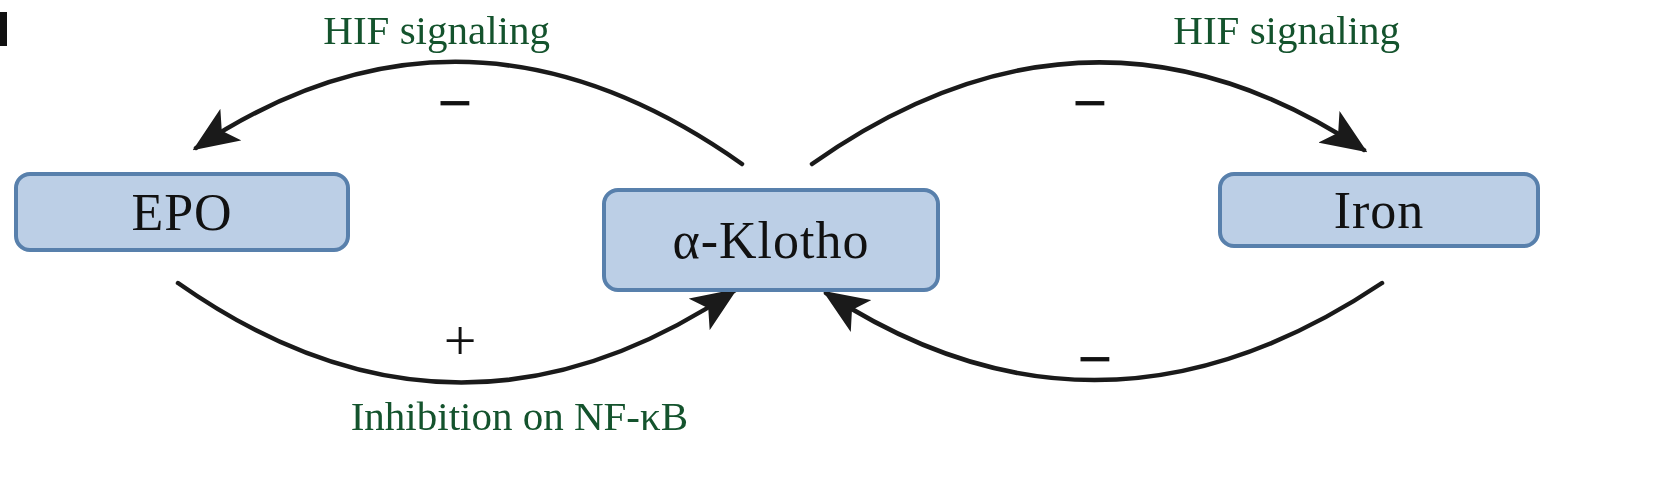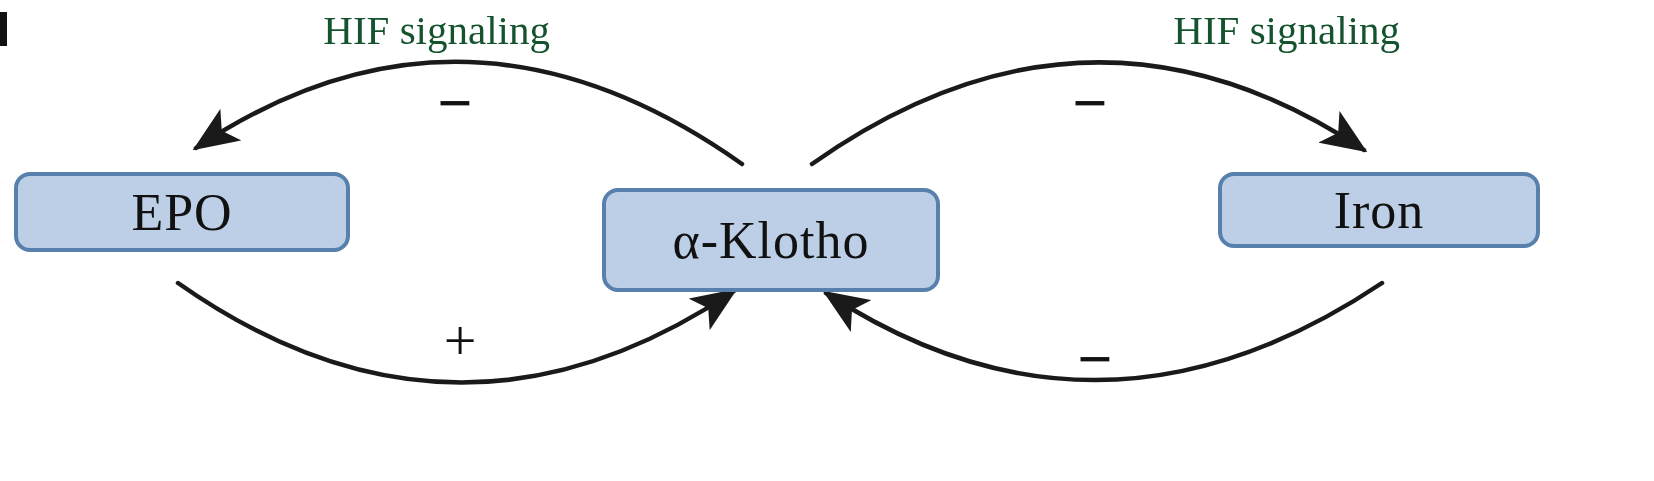--- a/index.html
+++ b/index.html
@@ -105,17 +105,18 @@
   <div class="node node-iron">
     <span>Iron</span>
   </div>
 
   <div class="edge-label label-hif-left">HIF signaling</div>
   <div class="edge-sign sign-top-left">−</div>
 
   <div class="edge-label label-hif-right">HIF signaling</div>
   <div class="edge-sign sign-top-right">−</div>
 
+  <div class="edge-label label-nfkb">Inhibition on NF-κB</div>
   <div class="edge-sign sign-bottom-left">+</div>
 
   <div class="edge-sign sign-bottom-right">−</div>
 
 </div>
 
 </body></html>

